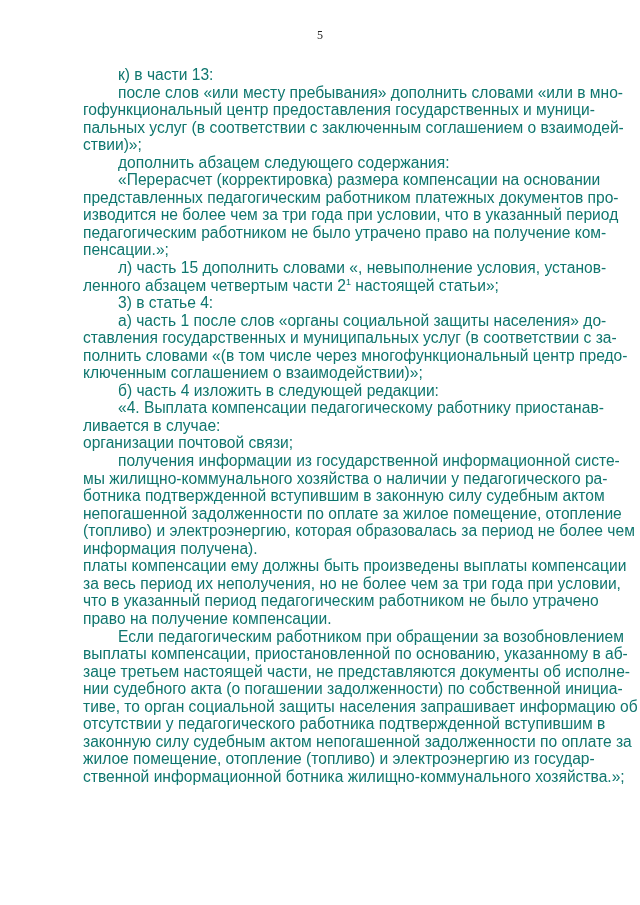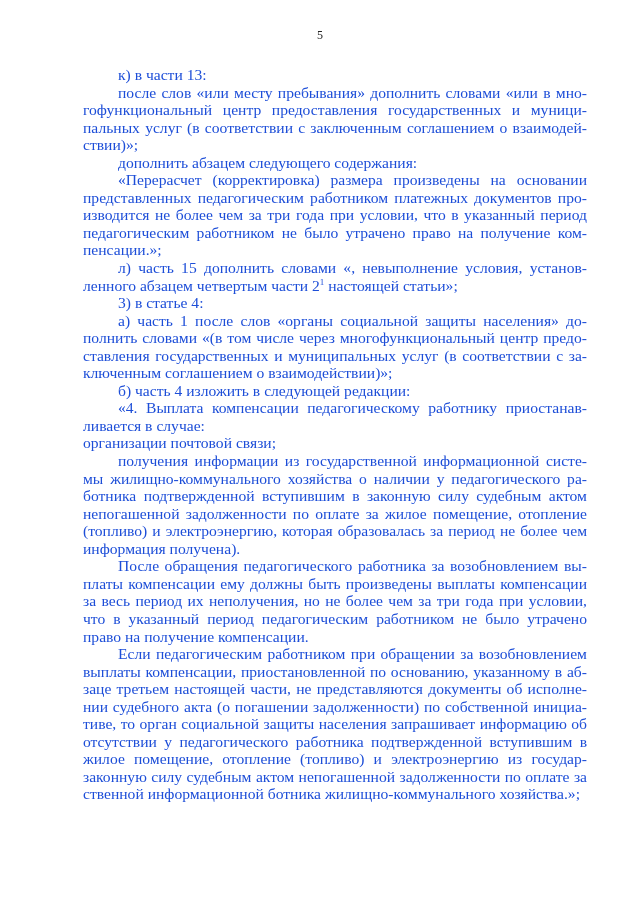--- a/index.html
+++ b/index.html
@@ -4,21 +4,21 @@
 <style>
   html, body { margin: 0; padding: 0; background: #ffffff; }
   body { width: 640px; height: 905px; position: relative; overflow: hidden; }
   .page { position: absolute; left: 0; top: 0; width: 640px; height: 905px; background: #fff; }
   .page-number {
     position: absolute; top: 28px; left: 0; width: 640px; text-align: center;
     font-family: "Liberation Serif", serif; font-size: 12px; color: #222;
   }
   .body-text {
     position: absolute; left: 83px; top: 66px; width: 504px;
-    font-family: Liberation Serif, serif; font-size: 15.6px; line-height: 17.55px; color: #1d4ed8;
+    font-family: Liberation Sans, sans-serif; font-size: 15.6px; line-height: 17.55px; color: #0f766e;
   }
   .line {
     display: block; white-space: nowrap; height: 17.55px;
     text-align: justify; text-align-last: justify;
   }
   .line.last { text-align-last: left; }
   .line.indent { padding-left: 35px; }
   sup { font-size: 9px; line-height: 0; vertical-align: super; }
 </style>
 </head>
@@ -35,37 +35,37 @@
     <div>
       <span class="line indent">после слов «или месту пребывания» дополнить словами «или в мно-</span>
       <span class="line">гофункциональный центр предоставления государственных и муници-</span>
       <span class="line">пальных услуг (в соответствии с заключенным соглашением о взаимодей-</span>
       <span class="line last">ствии)»;</span>
     </div>
     <div>
       <span class="line indent last">дополнить абзацем следующего содержания:</span>
     </div>
     <div>
-      <span class="line indent">«Перерасчет (корректировка) размера произведены на основании</span>
+      <span class="line indent">«Перерасчет (корректировка) размера компенсации на основании</span>
       <span class="line">представленных педагогическим работником платежных документов про-</span>
       <span class="line">изводится не более чем за три года при условии, что в указанный период</span>
       <span class="line">педагогическим работником не было утрачено право на получение ком-</span>
       <span class="line last">пенсации.»;</span>
     </div>
     <div>
       <span class="line indent">л) часть 15 дополнить словами «, невыполнение условия, установ-</span>
       <span class="line last"><span>ленного абзацем четвертым части 2</span><sup>1</sup> <span>настоящей статьи»;</span></span>
     </div>
     <div>
       <span class="line indent last">3) в статье 4:</span>
     </div>
     <div>
       <span class="line indent">а) часть 1 после слов «органы социальной защиты населения» до-</span>
+      <span class="line">ставления государственных и муниципальных услуг (в соответствии с за-</span>
       <span class="line">полнить словами «(в том числе через многофункциональный центр предо-</span>
-      <span class="line">ставления государственных и муниципальных услуг (в соответствии с за-</span>
       <span class="line last">ключенным соглашением о взаимодействии)»;</span>
     </div>
     <div>
       <span class="line indent last">б) часть 4 изложить в следующей редакции:</span>
     </div>
     <div>
       <span class="line indent">«4. Выплата компенсации педагогическому работнику приостанав-</span>
       <span class="line last">ливается в случае:</span>
     </div>
     <div>
@@ -73,31 +73,30 @@
     </div>
     <div>
       <span class="line indent">получения информации из государственной информационной систе-</span>
       <span class="line">мы жилищно-коммунального хозяйства о наличии у педагогического ра-</span>
       <span class="line">ботника подтвержденной вступившим в законную силу судебным актом</span>
       <span class="line">непогашенной задолженности по оплате за жилое помещение, отопление</span>
       <span class="line">(топливо) и электроэнергию, которая образовалась за период не более чем</span>
       <span class="line last">информация получена).</span>
     </div>
     <div>
-      <span class="line indent">После обращения педагогического работника за возобновлением вы-</span>
       <span class="line">платы компенсации ему должны быть произведены выплаты компенсации</span>
       <span class="line">за весь период их неполучения, но не более чем за три года при условии,</span>
       <span class="line">что в указанный период педагогическим работником не было утрачено</span>
       <span class="line last">право на получение компенсации.</span>
     </div>
     <div>
       <span class="line indent">Если педагогическим работником при обращении за возобновлением</span>
       <span class="line">выплаты компенсации, приостановленной по основанию, указанному в аб-</span>
       <span class="line">заце третьем настоящей части, не представляются документы об исполне-</span>
       <span class="line">нии судебного акта (о погашении задолженности) по собственной инициа-</span>
       <span class="line">тиве, то орган социальной защиты населения запрашивает информацию об</span>
       <span class="line">отсутствии у педагогического работника подтвержденной вступившим в</span>
+      <span class="line">законную силу судебным актом непогашенной задолженности по оплате за</span>
       <span class="line">жилое помещение, отопление (топливо) и электроэнергию из государ-</span>
-      <span class="line">законную силу судебным актом непогашенной задолженности по оплате за</span>
       <span class="line last">ственной информационной ботника жилищно-коммунального хозяйства.»;</span>
     </div>
   </div>
 </div>
 
 </body></html>

